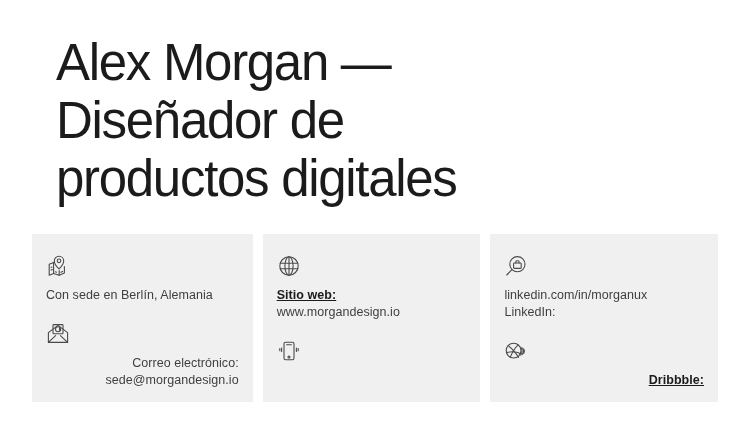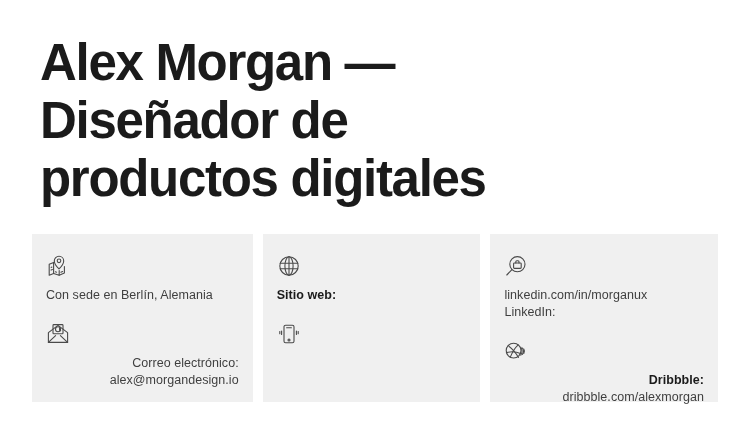--- a/index.html
+++ b/index.html
@@ -15,26 +15,26 @@
   .page {
     position: relative;
     width: 750px;
     height: 430px;
     background: #ffffff;
   }
 
   
   .headline {
     position: absolute;
-    left: 40px;
+    left: 56px;
     top: 34px;
     width: 600px;
     font-size: 51px;
     line-height: 58px;
-    font-weight: bold;
+    font-weight: normal;
     letter-spacing: -1.3px;
     color: #1b1b1b;
     white-space: pre-line;
   }
 
   
   .cards {
     position: absolute;
     left: 32px;
     top: 234px;
@@ -69,21 +69,21 @@
   }
   .icon svg { display: block; width: 24px; height: 24px; }
 
   .line {
     font-size: 12.5px;
     line-height: 17px;
     color: #3f3f3f;
     letter-spacing: 0.05px;
     white-space: nowrap;
   }
-  .line.bold { font-weight: bold; color: #1b1b1b; }
+  .line.bold { font-weight: bold; color: #1b1b1b; text-decoration: underline; }
 </style>
 </head>
 <body>
 
 <div class="page">
 
   <h1 class="headline">Alex Morgan —
 Diseñador de
 productos digitales</h1>
 
@@ -113,38 +113,39 @@
           <svg viewBox="0 0 24 24" fill="none" stroke="currentColor" stroke-width="1.1" stroke-linecap="round" stroke-linejoin="round">
             <path d="M2.4 10.6 L12 3.4 L21.6 10.6 L21.6 20.4 L2.4 20.4 Z"></path>
             <path d="M2.4 20.4 L9.6 13.6"></path>
             <path d="M21.6 20.4 L14.4 13.6"></path>
             <rect x="7" y="2.6" width="10" height="9.2" rx="0.8"></rect>
             <circle cx="12" cy="7.2" r="2.5"></circle>
             <path d="M13.6 6.2 v2 a1.1 1.1 0 0 0 1.1 0.5"></path>
           </svg>
         </span>
         <div class="line">Correo electrónico:</div>
-        <div class="line">alex@morgandesign.io</div>
+        <div class="line">sede@morgandesign.io</div>
       </div>
 
     </div>
 
     <div class="card card-2">
 
       <div class="entry">
         <span class="icon">
           <svg viewBox="0 0 24 24" fill="none" stroke="currentColor" stroke-width="1.1" stroke-linecap="round" stroke-linejoin="round">
             <circle cx="12" cy="12" r="9.2"></circle>
             <ellipse cx="12" cy="12" rx="4.1" ry="9.2"></ellipse>
             <path d="M3.1 9.3 H20.9"></path>
             <path d="M3.1 14.7 H20.9"></path>
             <path d="M12 2.8 V21.2"></path>
           </svg>
         </span>
         <div class="line bold">Sitio web:</div>
+        <div class="line">www.morgandesign.io</div>
       </div>
 
       <div class="entry entry-2">
         <span class="icon">
           <svg viewBox="0 0 24 24" fill="none" stroke="currentColor" stroke-width="1.1" stroke-linecap="round" stroke-linejoin="round">
             <rect x="7" y="3.2" width="10" height="17.6" rx="1.6"></rect>
             <path d="M9.6 5.8 H14.4"></path>
             <circle cx="12" cy="18" r="1"></circle>
             <path d="M4.6 9 v3.4"></path>
             <path d="M2.8 9.6 v2.2"></path>
@@ -177,19 +178,18 @@
             <circle cx="9.6" cy="11.6" r="7.4"></circle>
             <path d="M4.2 6.6 C8.6 10 12.4 14.6 14.4 18.4"></path>
             <path d="M2.4 13.6 C7 12.4 12.6 12.8 16.5 14.6"></path>
             <path d="M6.2 18.4 C8 13.8 10.6 9 14.2 5.8"></path>
             <path d="M16.8 8.2 a7.4 7.4 0 0 1 0 8"></path>
             <path d="M18.4 9 a5.6 5.6 0 0 1 0 6.4"></path>
             <path d="M19.8 10 a4 4 0 0 1 0 4.4"></path>
           </svg>
         </span>
         <div class="line bold">Dribbble:</div>
-        <div class="line">dribbble.com/alexmorgan</div>
       </div>
 
     </div>
 
   </div>
 </div>
 
 </body></html>

